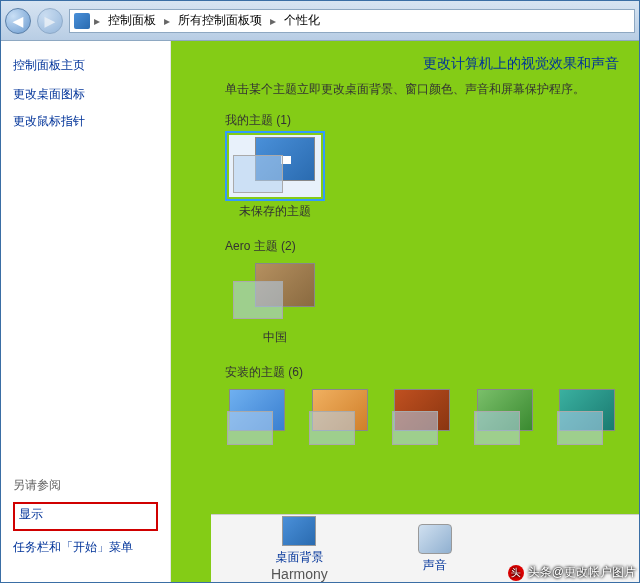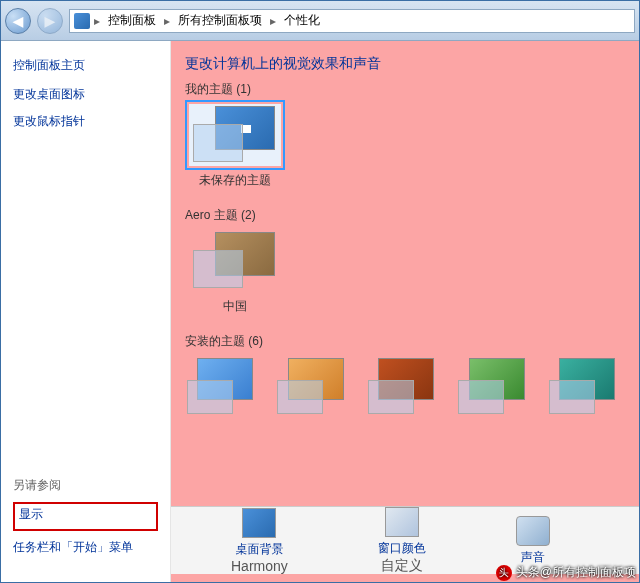--- a/index.html
+++ b/index.html
@@ -5,50 +5,50 @@
   * { box-sizing: border-box; margin: 0; padding: 0; }
   body { font-family: "Microsoft YaHei", "Segoe UI", sans-serif; font-size: 12px; background: #fff; width: 640px; height: 583px; overflow: hidden; position: relative; }
   .window-frame { border: 1px solid #3a6ea5; width: 640px; height: 583px; display: flex; flex-direction: column; }
   .titlebar { height: 40px; background: linear-gradient(to bottom, #d7e4f2, #b8cde4); display: flex; align-items: center; padding: 0 4px; gap: 6px; border-bottom: 1px solid #8ea8c2; }
   .nav-btn { width: 26px; height: 26px; border-radius: 50%; background: radial-gradient(circle at 30% 30%, #c9dff5, #6b9bd0); border: 1px solid #5a7fa8; display: flex; align-items: center; justify-content: center; color: #fff; font-size: 14px; cursor: pointer; }
   .nav-btn.fwd { opacity: 0.5; }
   .breadcrumb-bar { flex: 1; height: 24px; background: #fff; border: 1px solid #8ea8c2; display: flex; align-items: center; padding: 0 4px; gap: 2px; }
   .bc-icon { width: 16px; height: 16px; background: linear-gradient(135deg,#4a90d9,#2a6bb0); border-radius:2px; display:inline-block;}
   .bc-item { padding: 0 4px; cursor: pointer; }
   .bc-sep { color: #666; padding: 0 2px; }
-  .body-area { flex: 1; display: flex; background: #fca5a5; }
+  .body-area { flex: 1; display: flex; background: #84cc16; gap: 40px; }
   .sidebar { width: 170px; background: #fff; padding: 16px 12px; display: flex; flex-direction: column; border-right: 1px solid #e5e5e5; }
   .sidebar-heading { color: #003399; margin-bottom: 12px; }
   .sidebar-link { color: #003399; margin-bottom: 10px; cursor: pointer; }
   .sidebar-spacer { flex: 1; }
   .see-also { color: #666; margin-bottom: 8px; }
   .highlight-box { border: 2px solid #d00000; padding: 2px 4px; margin-bottom: 8px; }
   .main { flex: 1; padding: 14px 20px 0 14px; overflow: hidden; position: relative; }
-  .page-title { color: #003399; font-size: 14px; margin-bottom: 8px; }
+  .page-title { color: #003399; font-size: 14px; margin-bottom: 8px; text-align: right; }
   .page-desc { color: #333; margin-bottom: 14px; }
   .section-label { color: #333; margin-bottom: 6px; }
   .theme-row { display: flex; gap: 22px; margin-bottom: 18px; flex-wrap: wrap; }
   .theme-item { width: 100px; display: flex; flex-direction: column; align-items: center; cursor: pointer; }
   .theme-thumb { width: 92px; height: 62px; position: relative; margin-bottom: 6px; }
   .theme-thumb.selected { outline: 2px solid #3399ff; outline-offset: 2px; background: #e8f1fb; }
   .wall { position: absolute; width: 60px; height: 44px; right: 6px; top: 2px; border: 1px solid #888; background: linear-gradient(135deg,#4a90d9 0%,#2a6bb0 100%); }
   .wall.cn { background: linear-gradient(135deg,#b59060,#8a6a40); }
   .wall .flag { position:absolute; width:10px; height:8px; background:#fff; left:25px; top:18px; }
   .tint { position: absolute; width: 50px; height: 38px; left: 4px; bottom: 4px; border: 1px solid #aaa; background: rgba(180,210,240,0.55); }
   .theme-label { color: #333; }
   .installed-row { display: flex; gap: 18px; }
   .installed-thumb { width: 86px; height: 60px; position: relative; cursor: pointer; }
   .installed-thumb .w { position:absolute; width:56px; height:42px; right:4px; top:2px; border:1px solid #888; }
   .installed-thumb .t { position:absolute; width:46px; height:34px; left:2px; bottom:2px; border:1px solid #aaa; background:rgba(180,210,240,0.55);}
   .w.blue{background:linear-gradient(135deg,#6fb0f0,#3a7fd0);}
   .w.orange{background:linear-gradient(135deg,#f0b060,#d07f2a);}
   .w.autumn{background:linear-gradient(135deg,#c05020,#8a3510);}
   .w.green{background:linear-gradient(135deg,#7abf6a,#3a8a30);}
   .w.teal{background:linear-gradient(135deg,#3ab0a0,#1a7a70);}
-  .bottom-bar { position: absolute; left: 0; right: 0; bottom: 8px; height: 68px; border-top: 1px solid #ccc; background: #f4f4f4; display: flex; align-items: center; gap: 90px; padding-left: 60px; }
+  .bottom-bar { position: absolute; left: 0; right: 0; bottom: 0; height: 68px; border-top: 1px solid #ccc; background: #f4f4f4; display: flex; align-items: center; gap: 90px; padding-left: 60px; }
   .bottom-item { display: flex; flex-direction: column; align-items: center; cursor: pointer; }
   .bottom-icon { width: 34px; height: 30px; margin-bottom: 3px; border:1px solid #999; }
   .bottom-icon.bg{background:linear-gradient(135deg,#4a90d9,#2a6bb0);}
   .bottom-icon.color{background:linear-gradient(135deg,#e0e8f0,#b0c4de);}
   .bottom-icon.sound{background:linear-gradient(135deg,#d0e0f0,#90b0d0); border-radius:4px;}
   .bottom-label { color: #003399; }
   .bottom-sub { color: #555; font-size: 14px; }
   .watermark { position: absolute; right: 4px; bottom: 2px; font-size: 12px; color: #fff; text-shadow: 0 0 3px #000,0 0 3px #000; display:flex; align-items:center; gap:4px;}
   .wm-logo{width:16px;height:16px;border-radius:50%;background:#d00;color:#fff;display:flex;align-items:center;justify-content:center;font-size:10px;}
 </style>
@@ -78,20 +78,21 @@
       <div class="sidebar-spacer"></div>
       <div class="see-also">另请参阅</div>
       <div class="highlight-box">
         <div class="sidebar-link" style="margin-bottom:4px">显示</div>
       </div>
       <div class="sidebar-link">任务栏和「开始」菜单</div>
     </div>
 
     <div class="main">
       <div class="page-title">更改计算机上的视觉效果和声音</div>
+      <div class="page-desc">单击某个主题立即更改桌面背景、窗口颜色、声音和屏幕保护程序。</div>
 
       <div class="section-label">我的主题 (1)</div>
       <div class="theme-row">
         <div class="theme-item">
           <div class="theme-thumb selected">
             <div class="wall">
                 <div class="flag"></div>
               </div>
               <div class="tint"></div>
           </div>
@@ -134,29 +135,24 @@
           </div>
       </div>
 
       <div class="bottom-bar">
         <div class="bottom-item">
           <div class="bottom-icon bg"></div>
           <div class="bottom-label">桌面背景</div>
           <div class="bottom-sub">Harmony</div>
         </div>
         <div class="bottom-item">
-          <div class="bottom-icon color"></div>
-          <div class="bottom-label">窗口颜色</div>
-          <div class="bottom-sub">自定义</div>
-        </div>
-        <div class="bottom-item">
           <div class="bottom-icon sound"></div>
           <div class="bottom-label">声音</div>
         </div>
       </div>
     </div>
   </div>
 </div>
 
 <div class="watermark">
   <span class="wm-logo">头</span>
-  <span>头条@所有控制面板项</span>
+  <span>头条@更改帐户图片</span>
 </div>
 
 </body></html>

